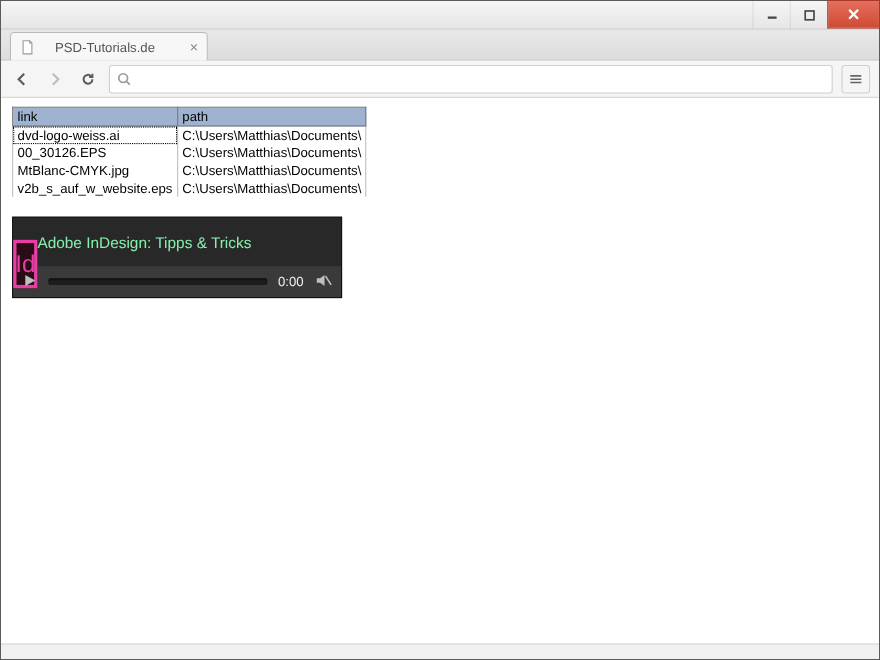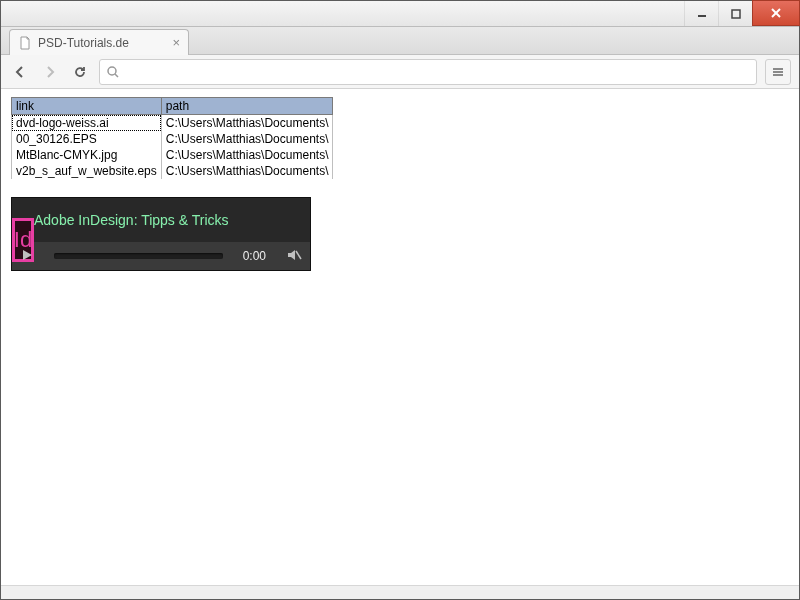--- a/index.html
+++ b/index.html
@@ -53,21 +53,21 @@
 .tab {
   height: 26px;
   min-width: 180px;
   background: #f7f7f7;
   border: 1px solid #b8b8b8;
   border-bottom: none;
   border-radius: 4px 4px 0 0;
   display: flex;
   align-items: center;
   padding: 0 8px;
-  gap: 6px;
+  gap: 18px;
   font-size: 12px;
   color: #555;
   position: relative;
   top: 1px;
 }
 .tab .tabclose {
   margin-left: auto;
   color: #888;
   font-size: 13px;
   line-height: 1;
@@ -176,21 +176,21 @@
   color: #86efac;
   font-size: 14px;
   padding-left: 0;
 }
 .player-controls {
   height: 28px;
   background: #3a3a3a;
   display: flex;
   align-items: center;
   padding: 0 8px;
-  gap: 20px;
+  gap: 10px;
 }
 .play-btn { color: #bfbfbf; }
 .progress {
   flex: 1;
   height: 6px;
   background: #1e1e1e;
   border-radius: 2px;
   box-shadow: inset 0 1px 2px rgba(0,0,0,.6);
 }
 .time { color: #eee; font-size: 12px; }

